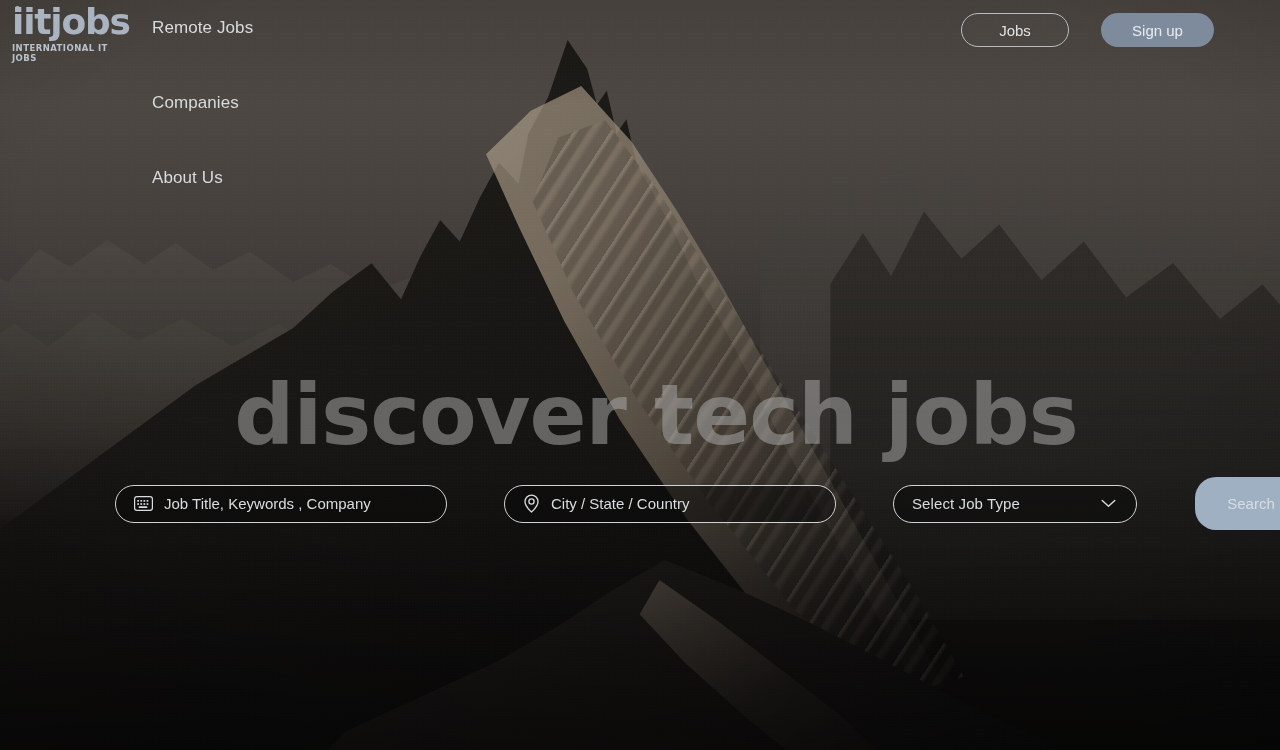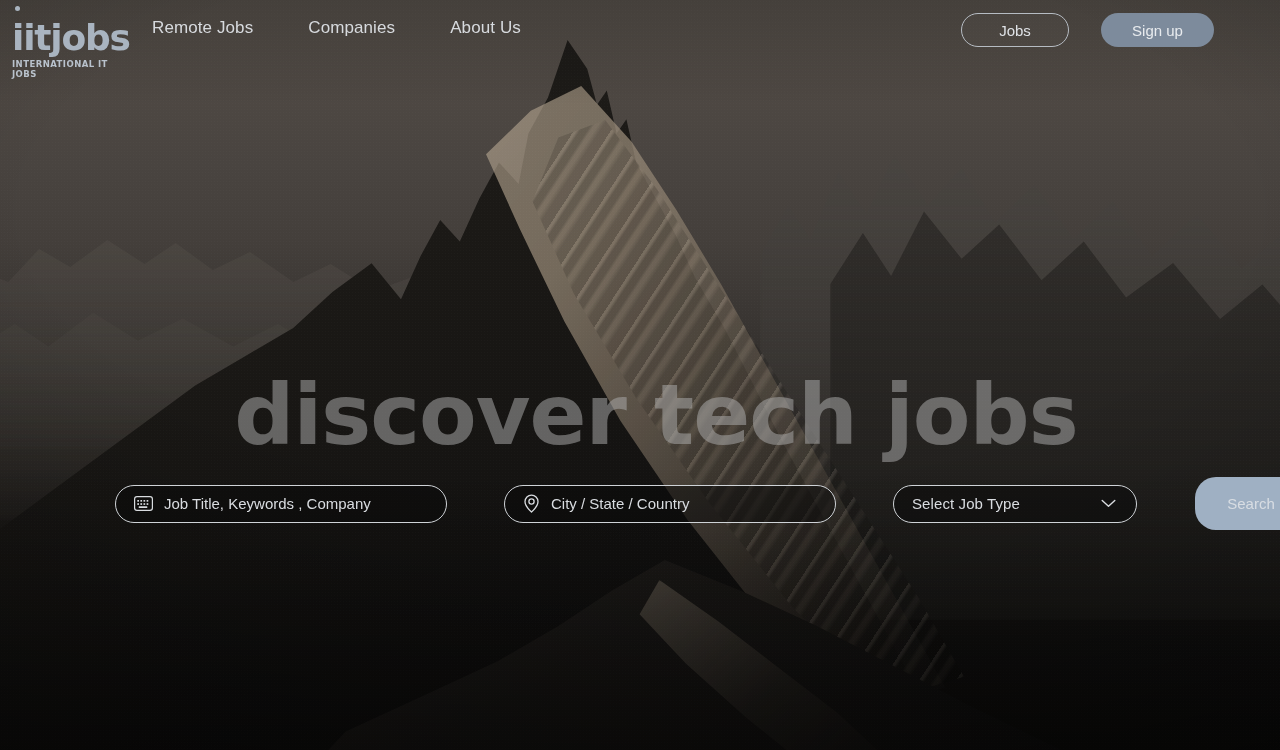--- a/index.html
+++ b/index.html
@@ -220,21 +220,20 @@
     width: 120px;
     user-select: none;
   }
   .logo-word {
     font-size: 36px;
     font-weight: 700;
     letter-spacing: -1.2px;
     line-height: 1;
     color: #a9b4c0;
     font-family: "DejaVu Sans", sans-serif;
-    margin-top: 16px;
   }
   .logo-dot {
     position: absolute;
     left: 3px;
     top: 2px;
     width: 5px; height: 5px;
     border-radius: 50%;
     background: #a9b4c0;
   }
   .logo-tag {
@@ -245,20 +244,21 @@
     color: #b9c2cc;
     font-family: "DejaVu Sans", sans-serif;
   }
 
   .nav {
     position: absolute;
     left: 152px;
     top: 18px;
     display: flex;
     gap: 55px;
+    flex-direction: column;
   }
   .nav-link {
     font-size: 17px;
     color: #d7dade;
     text-decoration: none;
     letter-spacing: .1px;
     white-space: nowrap;
     cursor: pointer;
   }
 

